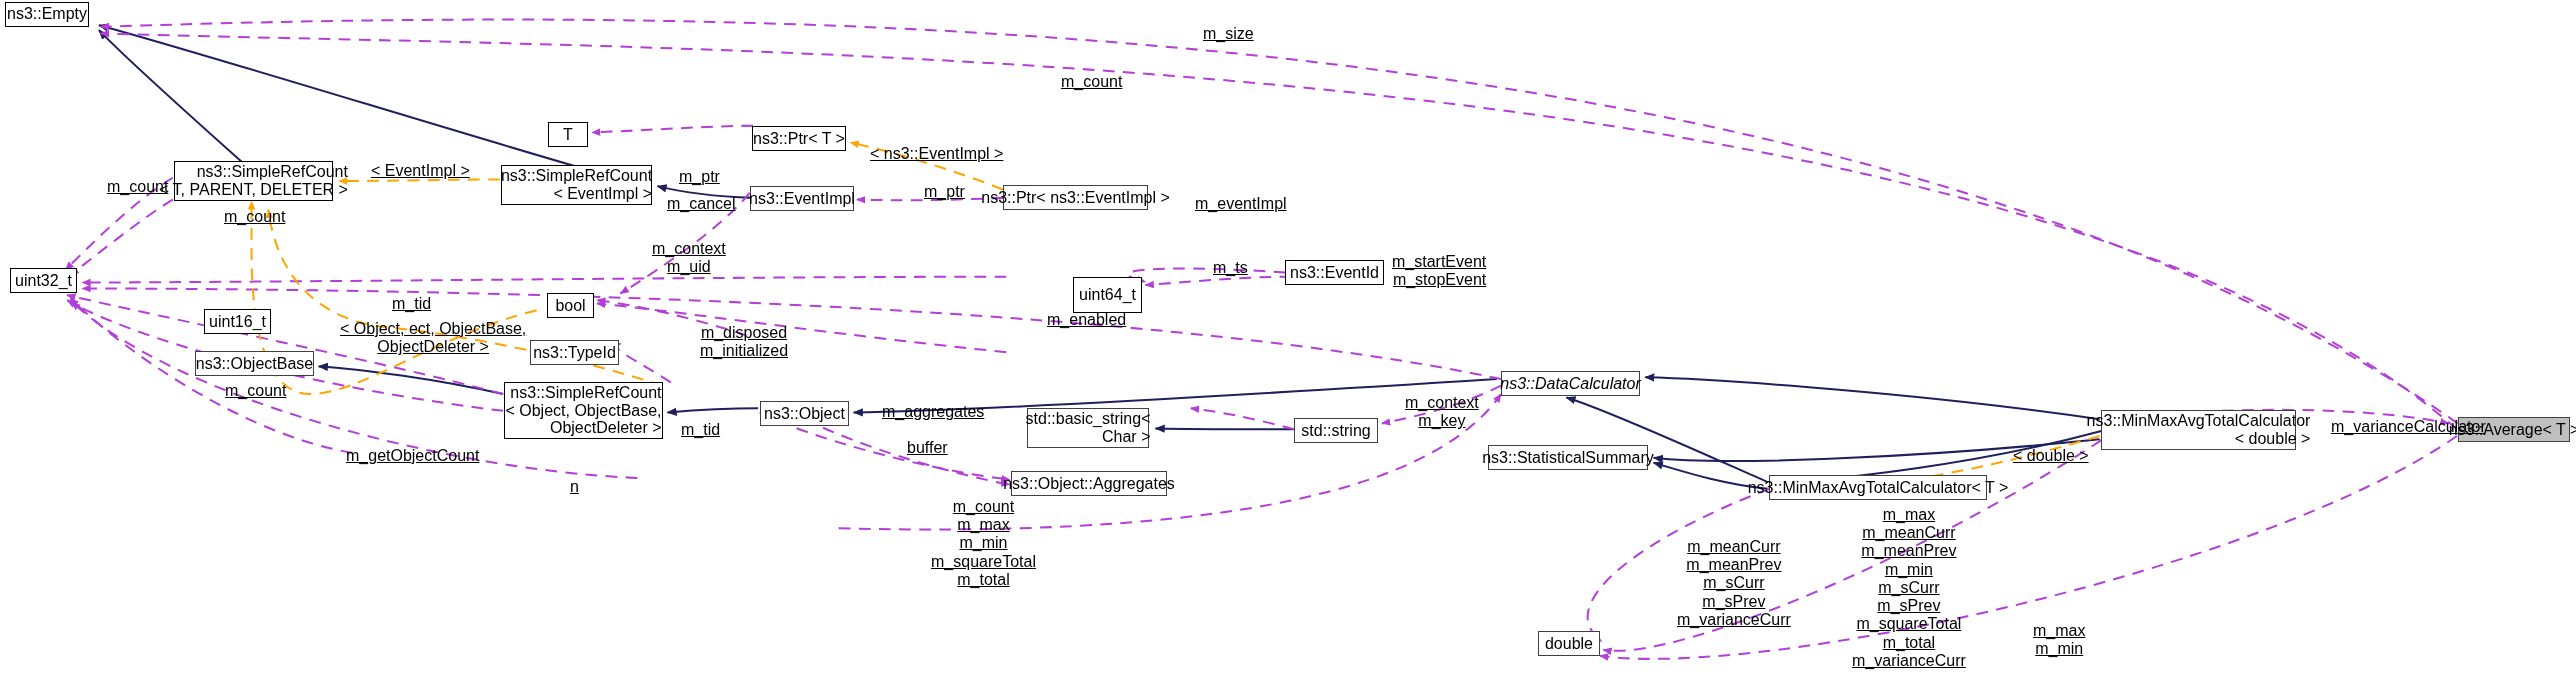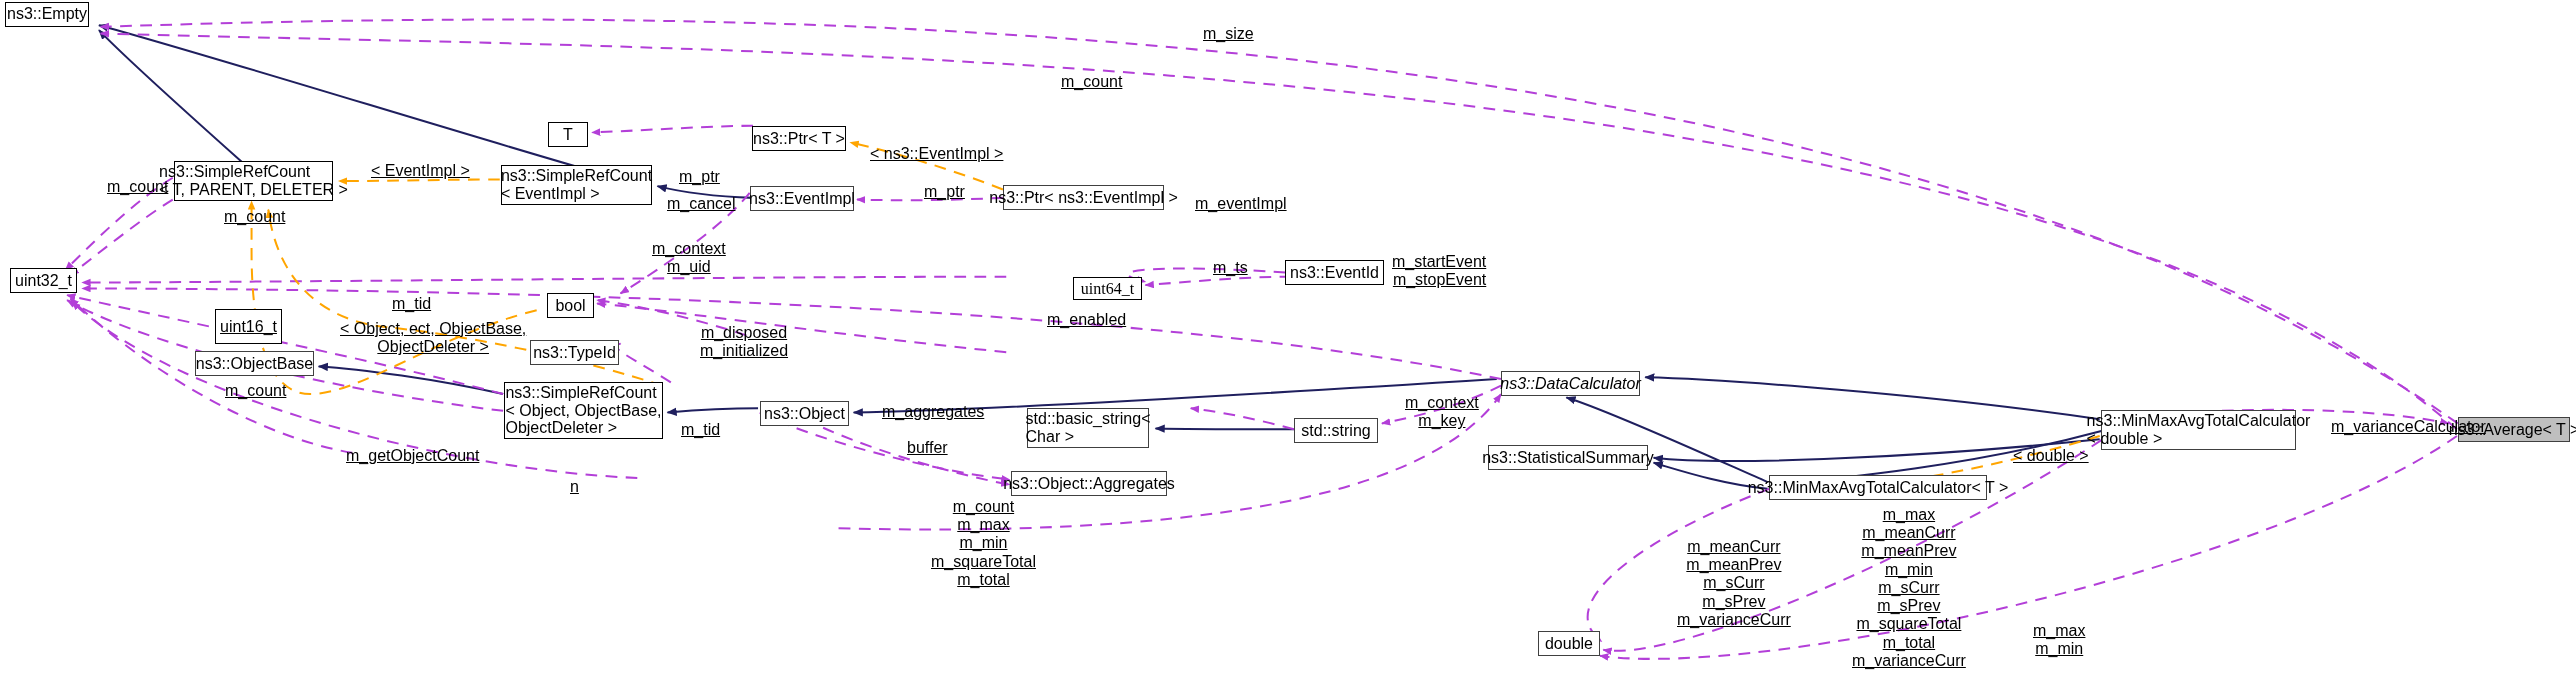--- a/index.html
+++ b/index.html
@@ -25,21 +25,21 @@
     height: 680px;
   }
   .node {
     position: absolute;
     box-sizing: border-box;
     border: 1.7px solid #000000;
     background: #ffffff;
     color: #000000;
     font-size: 16px;
     line-height: 1.12;
-    text-align: left;
+    text-align: right;
     display: flex;
     align-items: center;
     justify-content: center;
     white-space: pre;
     padding: 1.7px 5.9px;
     z-index: 5;
   }
   .node.gray-border {
     border-color: #404040;
   }
@@ -141,31 +141,31 @@
 
   <div class="node" style="left:548px; top:122px; width:40px; height:25px;">T</div>
 
   <div class="node" style="left:752px; top:126px; width:94px; height:25px;">ns3::Ptr&lt; T &gt;</div>
 
   <div class="node" style="left:501px; top:165px; width:151px; height:40px;">ns3::SimpleRefCount
 &lt; EventImpl &gt;</div>
 
   <div class="node gray-border" style="left:750px; top:186px; width:104px; height:25px;">ns3::EventImpl</div>
 
-  <div class="node gray-border" style="left:1003px; top:185px; width:161px; height:25px;">ns3::Ptr&lt; ns3::EventImpl &gt;</div>
-
-  <div class="node" style="left:215px; top:309px; width:67px; height:35px;text-decoration:underline;">uint16_t</div>
+  <div class="node gray-border" style="left:1003px; top:185px; width:145px; height:25px;">ns3::Ptr&lt; ns3::EventImpl &gt;</div>
+
+  <div class="node" style="left:204px; top:309px; width:67px; height:25px;">uint16_t</div>
 
   <div class="node gray-border" style="left:195px; top:351px; width:119px; height:25px;">ns3::ObjectBase</div>
 
   <div class="node" style="left:547px; top:293px; width:47px; height:25px;">bool</div>
 
   <div class="node gray-border" style="left:530px; top:340px; width:89px; height:25px;">ns3::TypeId</div>
 
-  <div class="node" style="left:1073px; top:277px; width:69px; height:23px;font-family:Liberation Serif, serif;">uint64_t</div>
+  <div class="node" style="left:1073px; top:277px; width:69px; height:36px;">uint64_t</div>
 
   <div class="node" style="left:1285px; top:260px; width:99px; height:25px;">ns3::EventId</div>
 
   <div class="node" style="left:504px; top:382px; width:159px; height:57px;">ns3::SimpleRefCount
 &lt; Object, ObjectBase,
 ObjectDeleter &gt;</div>
 
   <div class="node gray-border" style="left:760px; top:401px; width:89px; height:25px;">ns3::Object</div>
 
   <div class="node gray-border" style="left:1027px; top:408px; width:122px; height:40px;">std::basic_string&lt;

